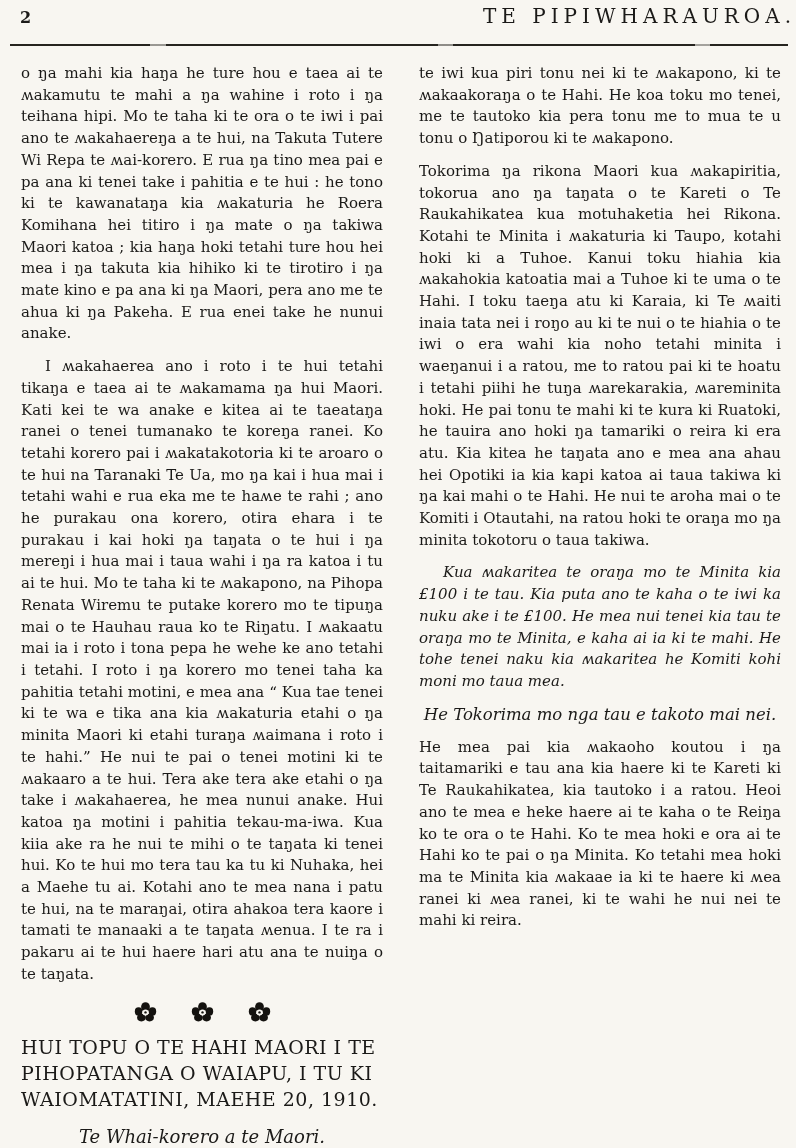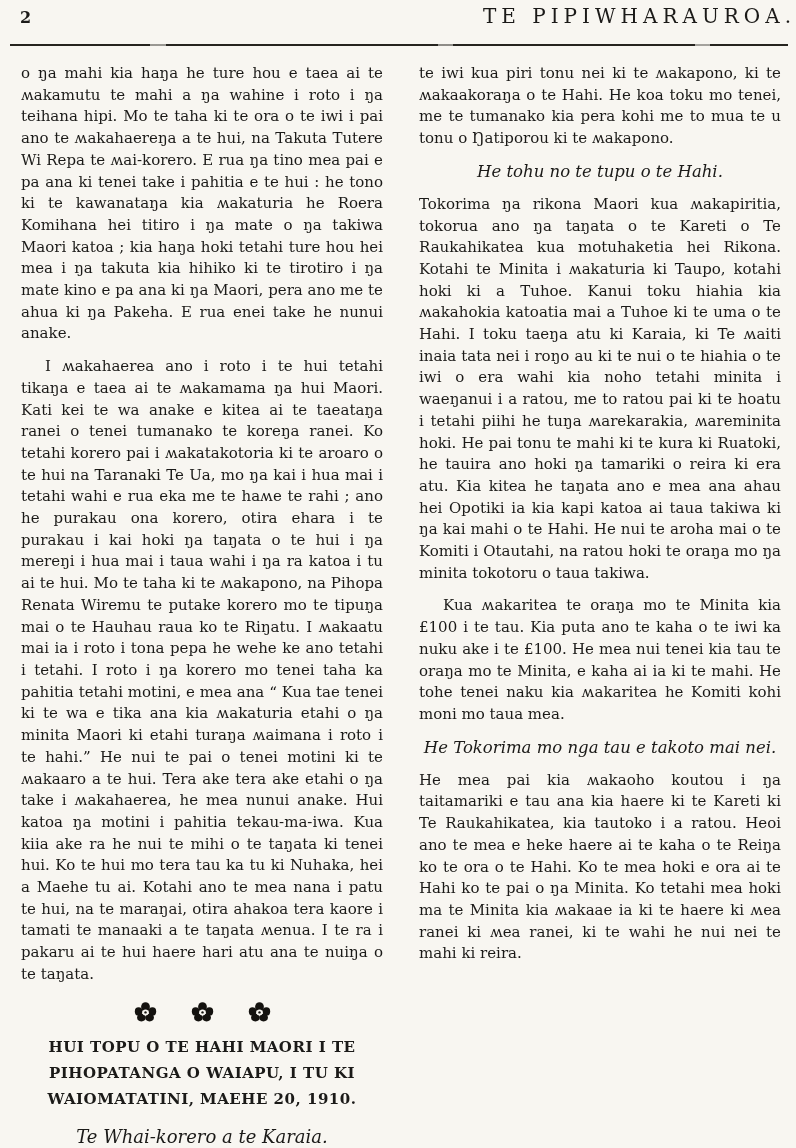--- a/index.html
+++ b/index.html
@@ -19,27 +19,27 @@
   .masthead{position:absolute;left:0;right:0;top:4px;text-align:right;
     font-size:20px;letter-spacing:5px;font-weight:500;}
   .rule{position:absolute;left:10px;right:8px;top:44px;height:2px;
     background:linear-gradient(90deg,#26241f 0 18%,rgba(38,36,31,.45) 18% 20%,#26241f 20% 55%,rgba(38,36,31,.5) 55% 57%,#26241f 57% 88%,rgba(38,36,31,.4) 88% 90%,#26241f 90% 100%);}
   
   .cols{position:absolute;top:52px;left:10px;display:flex;gap:14px;}
   .col{width:384px;font-size:15px;line-height:21.7px;text-align:justify;
     text-justify:inter-word;}
   .col p{margin:11px;}
   .indent{text-indent:1.6em;}
-  .gap{margin-top:7px;}
+  .gap{margin-top:7px;font-style:italic;}
   
   .ornaments{display:flex;justify-content:center;gap:34px;margin:16px 0 10px 0;}
   .ornaments svg{display:block;}
   
   .section-heading{
-    font-weight:bold;text-align:center;font-size:15px;line-height:26px;
+    font-weight:normal;text-align:left;font-size:19px;line-height:26px;
     letter-spacing:.5px;margin:10px 4px 6px 4px;text-indent:0;
   }
   .ital-sub{
     font-style:italic;text-align:center;font-size:16.5px;line-height:22px;
     margin:10px 0 8px 0;text-indent:0;font-weight:500;
   }
   .ital-sub.big{font-size:18px;margin:14px 0 10px 0;}
   
   .dropcap{
     float:left;font-size:52px;line-height:44px;height:46px;
@@ -99,31 +99,30 @@
                 <ellipse cx="7.4" cy="15.6" rx="4.3" ry="3.8"></ellipse>
                 <ellipse cx="15.6" cy="15.6" rx="4.3" ry="3.8"></ellipse>
                 <circle cx="11.5" cy="10.4" r="3" fill="#f8f6f1"></circle>
                 <circle cx="11.5" cy="10.4" r="1.2" fill="#14120f"></circle>
               </g>
             </svg>
         </span>
       </div>
 
       <p class="section-heading">HUI TOPU O TE HAHI MAORI I TE PIHOPATANGA O WAIAPU, I TU KI WAIOMATATINI, MAEHE 20, 1910.</p>
-      <p class="ital-sub big">Te Whai-korero a te Karaia.</p>
+      <p class="ital-sub big">Te Whai-korero a te Maori.</p>
 
       <div>
         <span class="dropcap">E</span><span>OKU hoa mahi, e ŋa Minita, e ŋa Maŋai o te iwi, tena koutou :—</span>
       </div>
       <p class="indent">He koaŋa ŋakau tenei ki ahau te tuŋa nei o to tatou Hui Topu o te taha Maori o te Hahi ki tenei wahi ke o te Pihopataŋa, ki waeŋa o</p>
     </div>
 
     <div class="col">
-      <p>te iwi kua piri tonu nei ki te ʍakapono, ki te ʍakaakoraŋa o te Hahi.  He koa toku mo tenei, me te tumanako kia pera kohi me to mua te u tonu o Ŋatiporou ki te ʍakapono.</p>
-      <p class="ital-sub">He tohu no te tupu o te Hahi.</p>
+      <p>te iwi kua piri tonu nei ki te ʍakapono, ki te ʍakaakoraŋa o te Hahi.  He koa toku mo tenei, me te tautoko kia pera tonu me to mua te u tonu o Ŋatiporou ki te ʍakapono.</p>
       <p>Tokorima ŋa rikona Maori kua ʍakapiritia, tokorua ano ŋa taŋata o te Kareti o Te Raukahikatea kua motuhaketia hei Rikona.  Kotahi te Minita i ʍakaturia ki Taupo, kotahi hoki ki a Tuhoe.  Kanui toku hiahia kia ʍakahokia katoatia mai a Tuhoe ki te uma o te Hahi.  I toku taeŋa atu ki Karaia, ki Te ʍaiti inaia tata nei i roŋo au ki te nui o te hiahia o te iwi o era wahi kia noho tetahi minita i waeŋanui i a ratou, me to ratou pai ki te hoatu i tetahi piihi he tuŋa ʍarekarakia, ʍareminita hoki.  He pai tonu te mahi ki te kura ki Ruatoki, he tauira ano hoki ŋa tamariki o reira ki era atu.  Kia kitea he taŋata ano e mea ana ahau hei Opotiki ia kia kapi katoa ai taua takiwa ki ŋa kai mahi o te Hahi. He nui te aroha mai o te Komiti i Otautahi, na ratou hoki te oraŋa mo ŋa minita tokotoru o taua takiwa.</p>
       <p class="indent gap">Kua ʍakaritea te oraŋa mo te Minita kia £100 i te tau.  Kia puta ano te kaha o te iwi ka nuku ake i te £100.  He mea nui tenei kia tau te oraŋa mo te Minita, e kaha ai ia ki te mahi.  He tohe tenei naku kia ʍakaritea he Komiti kohi moni mo taua mea.</p>
       <p class="ital-sub">He Tokorima mo nga tau e takoto mai nei.</p>
       <p>He mea pai kia ʍakaoho koutou i ŋa taitamariki e tau ana kia haere ki te Kareti ki Te Raukahikatea, kia tautoko i a ratou.  Heoi ano te mea e heke haere ai te kaha o te Reiŋa ko te ora o te Hahi.  Ko te mea hoki e ora ai te Hahi ko te pai o ŋa Minita.  Ko tetahi mea hoki ma te Minita kia ʍakaae ia ki te haere ki ʍea ranei ki ʍea ranei, ki te wahi he nui nei te mahi ki reira.</p>
     </div>
 
   </div>
 </div>
 
 </body></html>

